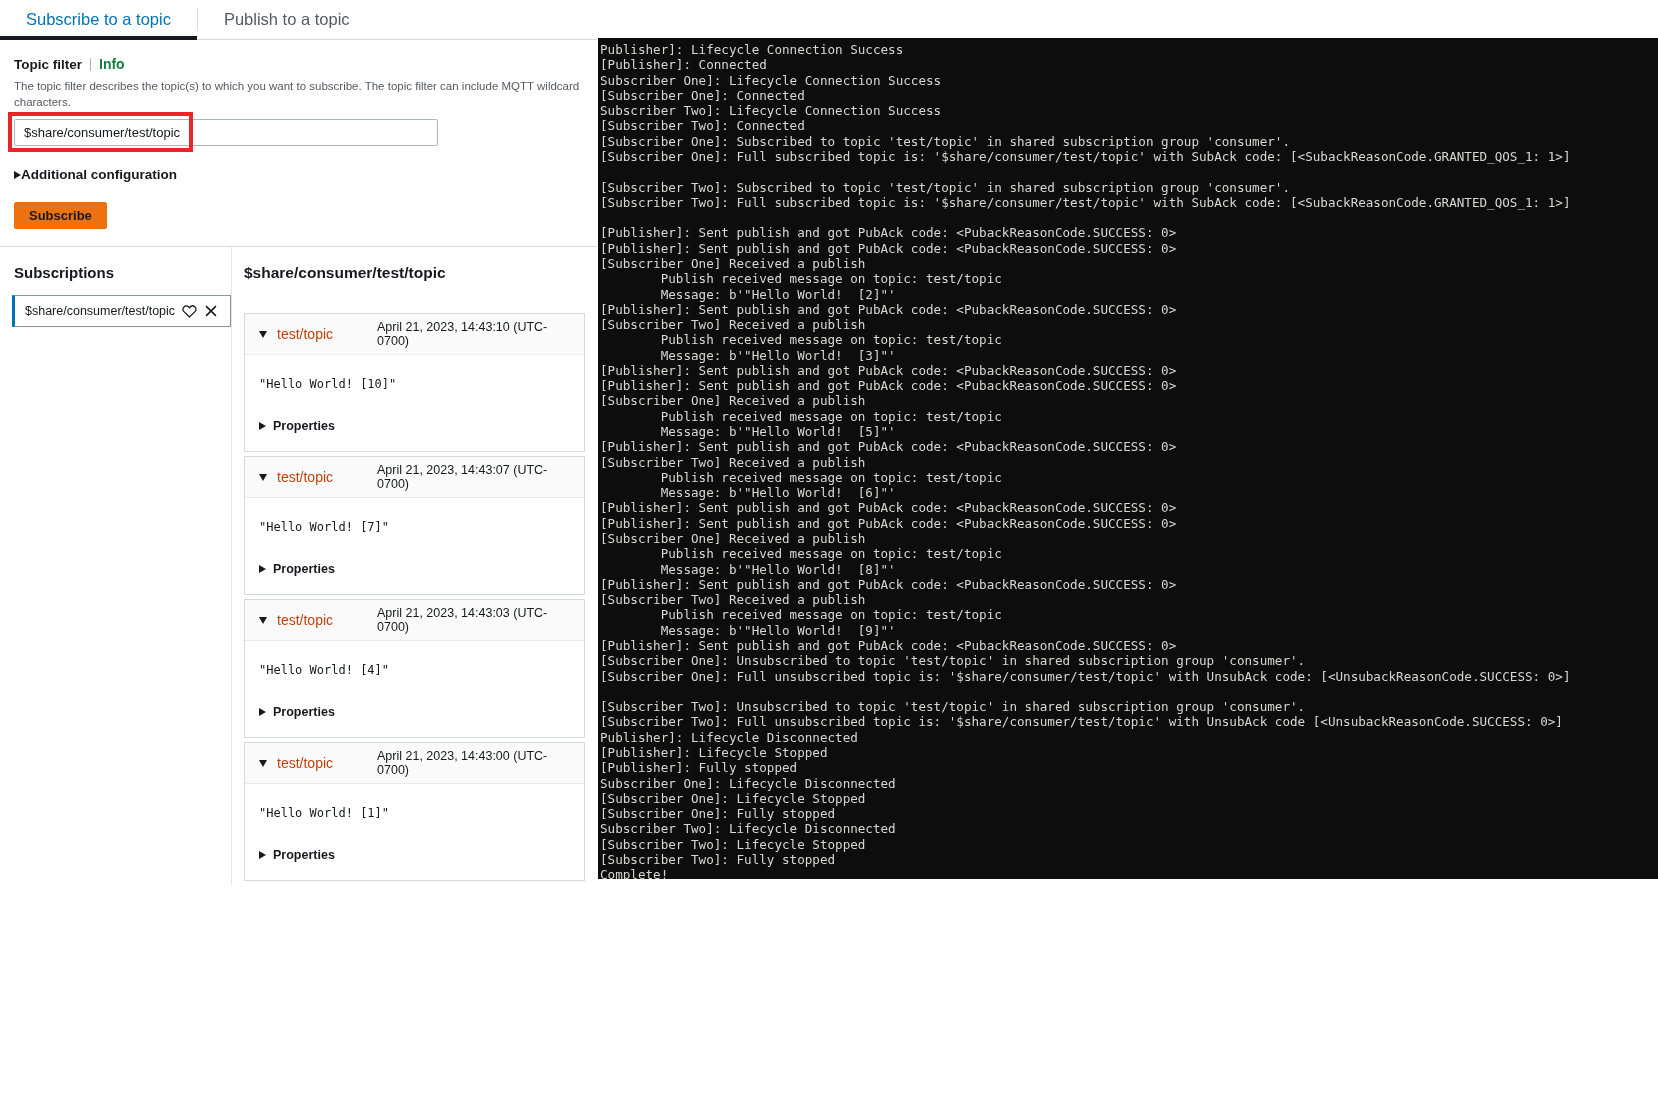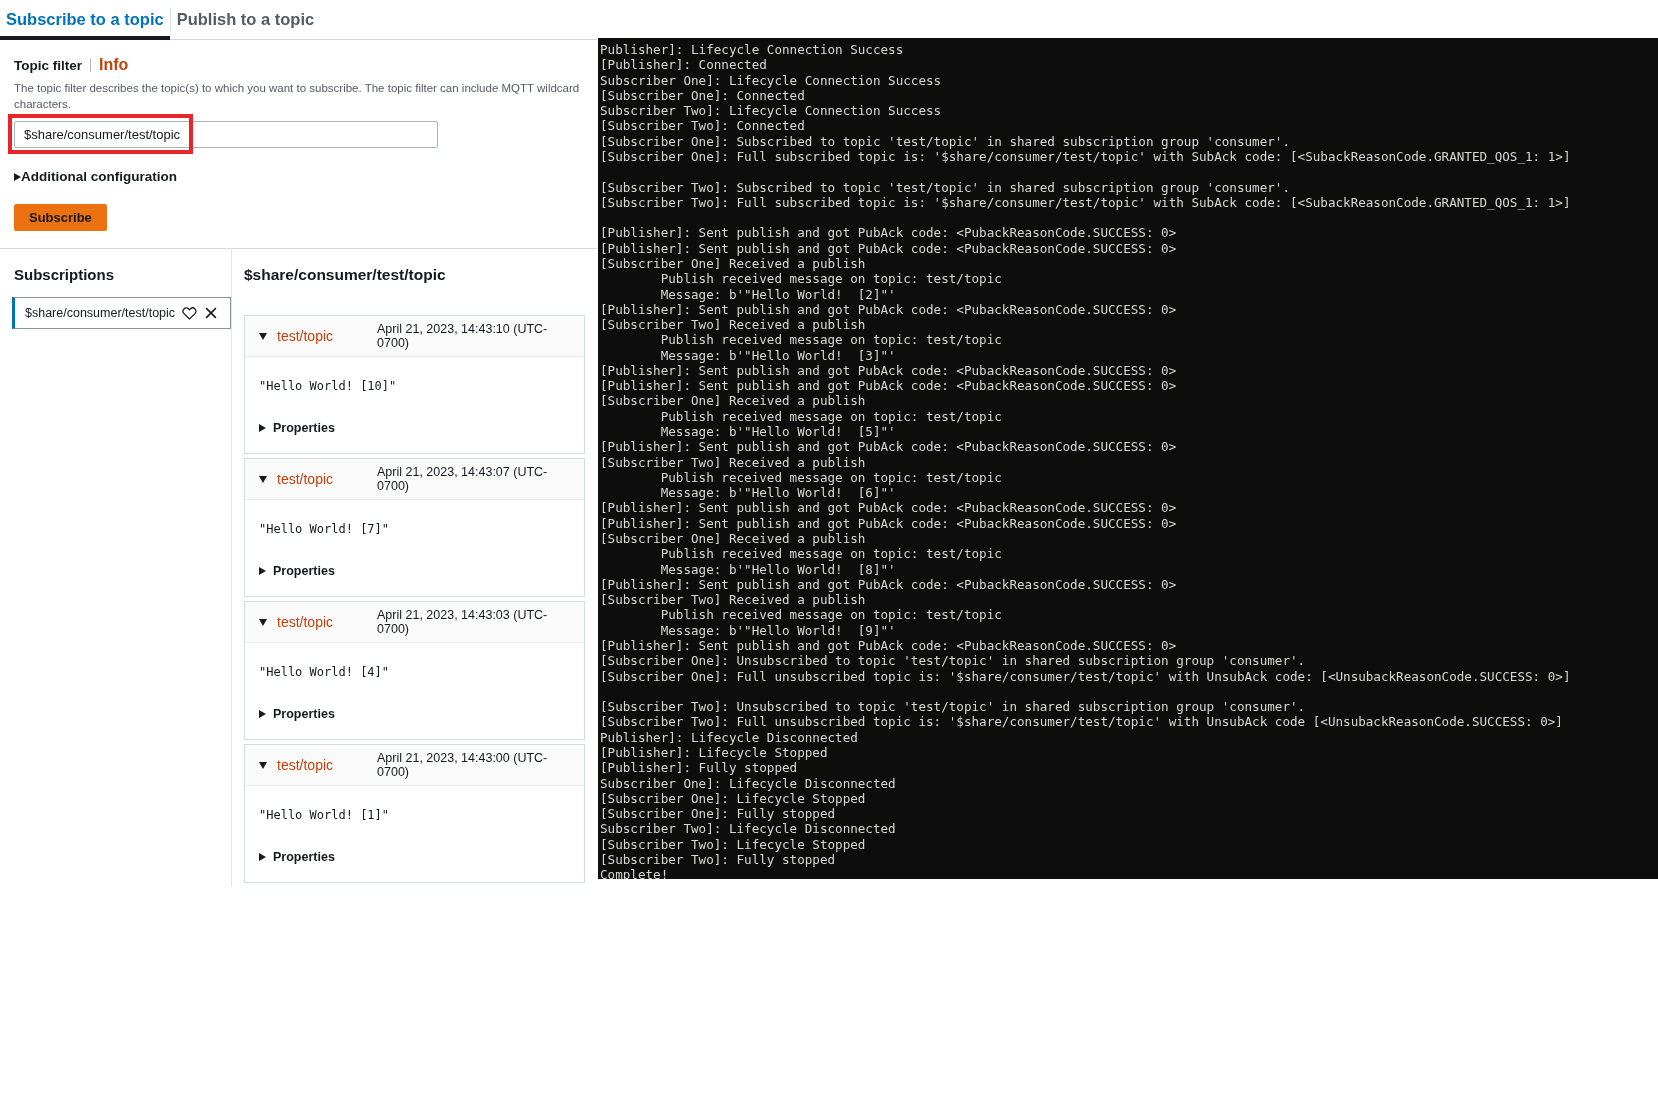--- a/index.html
+++ b/index.html
@@ -21,40 +21,40 @@
 
   
   .tabbar {
     display: flex; align-items: stretch;
     height: 40px;
     border-bottom: 1px solid #d5dbdb;
     background: #ffffff;
   }
   .tab {
     display: flex; align-items: center;
-    padding: 0 6px;
-    font-size: 16.5px; font-weight: bold;
+    padding: 0 26px;
+    font-size: 16.5px; font-weight: normal;
     color: #545b64;
     cursor: pointer;
     position: relative;
   }
   .tab.active { color: #0073bb; }
   .tab.active::after {
     content: ""; position: absolute;
     left: 0; right: 0; bottom: -1px; height: 4px;
     background: #16191f;
   }
   .tab-divider { width: 1px; background: #d5dbdb; margin: 8px 0; }
 
   
   .form-block { padding: 16px 14px 0 14px; }
-  .label-row { display: flex; align-items: center; gap: 8px; }
+  .label-row { display: flex; align-items: flex-end; gap: 8px; }
   .field-label { font-size: 13.5px; font-weight: bold; color: #16191f; }
   .info-sep { width: 1px; height: 13px; background: #aab7b8; align-self: center; }
-  .info-link { font-size: 16px; font-weight: bold; color: #c2410c; cursor: pointer; }
+  .info-link { font-size: 14px; font-weight: bold; color: #15803d; cursor: pointer; }
   .field-desc { font-size: 11.5px; color: #545b64; margin-top: 7px; line-height: 1.35; }
 
   .input-wrap { position: relative; margin-top: 9px; width: 424px; height: 27px; }
   .topic-input {
     width: 100%; height: 100%;
     border: 1px solid #aab7b8; border-radius: 2px;
     background: #ffffff;
     padding: 0 9px;
     font-family: "Liberation Sans", sans-serif;
     font-size: 13px; color: #16191f;

